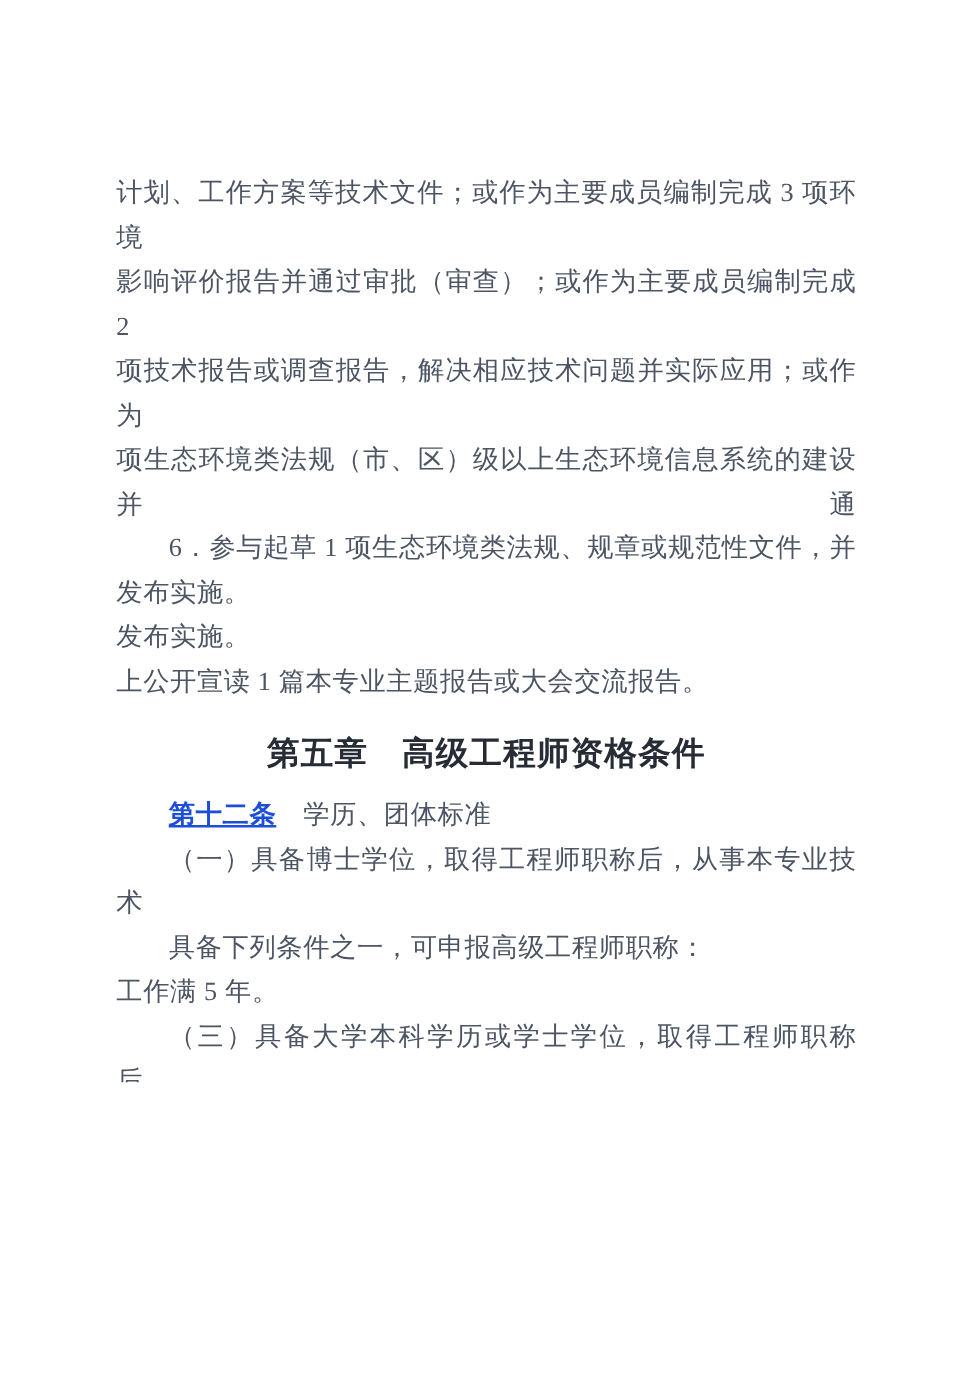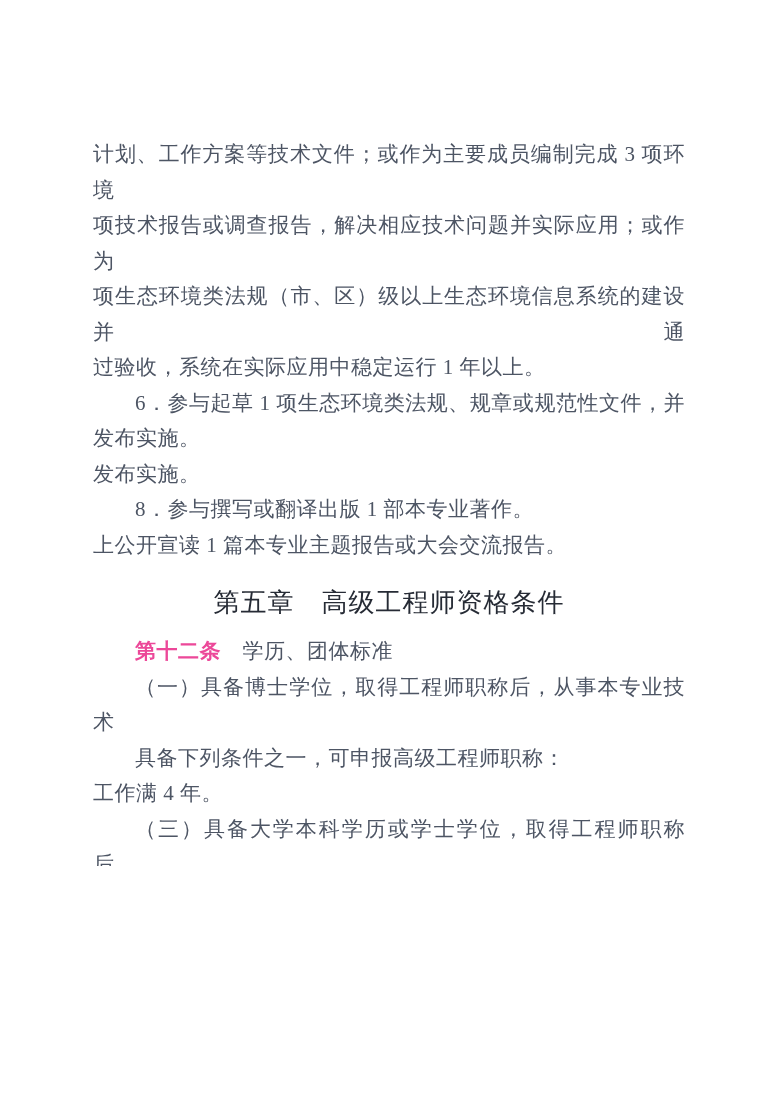--- a/index.html
+++ b/index.html
@@ -29,66 +29,65 @@
     text-align: justify;
     text-align-last: justify;
     text-justify: inter-character;
   }
   .ln.ind { text-indent: 42px; }
   .chapter {
     margin-top: 18px;
     margin-bottom: 9px;
     font-size: 26px;
     line-height: 44px;
-    font-weight: normal;
+    font-weight: bold;
     color: #262b35;
     text-align: center;
     letter-spacing: 1px;
   }
-  .article-label { font-weight: bold; color: #ec4899; }
+  .article-label { font-weight: bold; color: #1d4ed8; text-decoration: underline; }
   .footer {
     position: absolute;
     top: 958px;
     right: 110px;
     font-size: 21px;
     line-height: 24px;
     color: #404040;
     letter-spacing: 3px;
     white-space: nowrap;
     text-align: center;
   }
 </style>
 </head>
 <body>
 
 <div class="page">
   <div class="content">
 
     <div class="ln fill">计划、工作方案等技术文件；或作为主要成员编制完成 3 项环境</div>
+    <div class="ln fill">影响评价报告并通过审批（审查）；或作为主要成员编制完成 2</div>
     <div class="ln fill">项技术报告或调查报告，解决相应技术问题并实际应用；或作为</div>
     <div class="ln fill">项生态环境类法规（市、区）级以上生态环境信息系统的建设并通</div>
-    <div class="ln">过验收，系统在实际应用中稳定运行 1 年以上。</div>
 
     <div class="ln fill ind">6．参与起草 1 项生态环境类法规、规章或规范性文件，并</div>
     <div class="ln">发布实施。</div>
 
     <div class="ln">发布实施。</div>
 
-    <div class="ln ind">8．参与撰写或翻译出版 1 部本专业著作。</div>
 
     <div class="ln">上公开宣读 1 篇本专业主题报告或大会交流报告。</div>
 
     <div class="chapter">第五章　高级工程师资格条件</div>
 
     <div class="ln ind"><span class="article-label">第十二条</span><span>　学历、团体标准</span></div>
 
     <div class="ln fill ind">（一）具备博士学位，取得工程师职称后，从事本专业技术</div>
 
     <div class="ln ind">具备下列条件之一，可申报高级工程师职称：</div>
-    <div class="ln">工作满 4 年。</div>
+    <div class="ln">工作满 5 年。</div>
 
 
     <div class="ln fill ind">（三）具备大学本科学历或学士学位，取得工程师职称后，</div>
 
   </div>
 
   <div class="footer">— 11 —</div>
 </div>
 
 </body></html>

